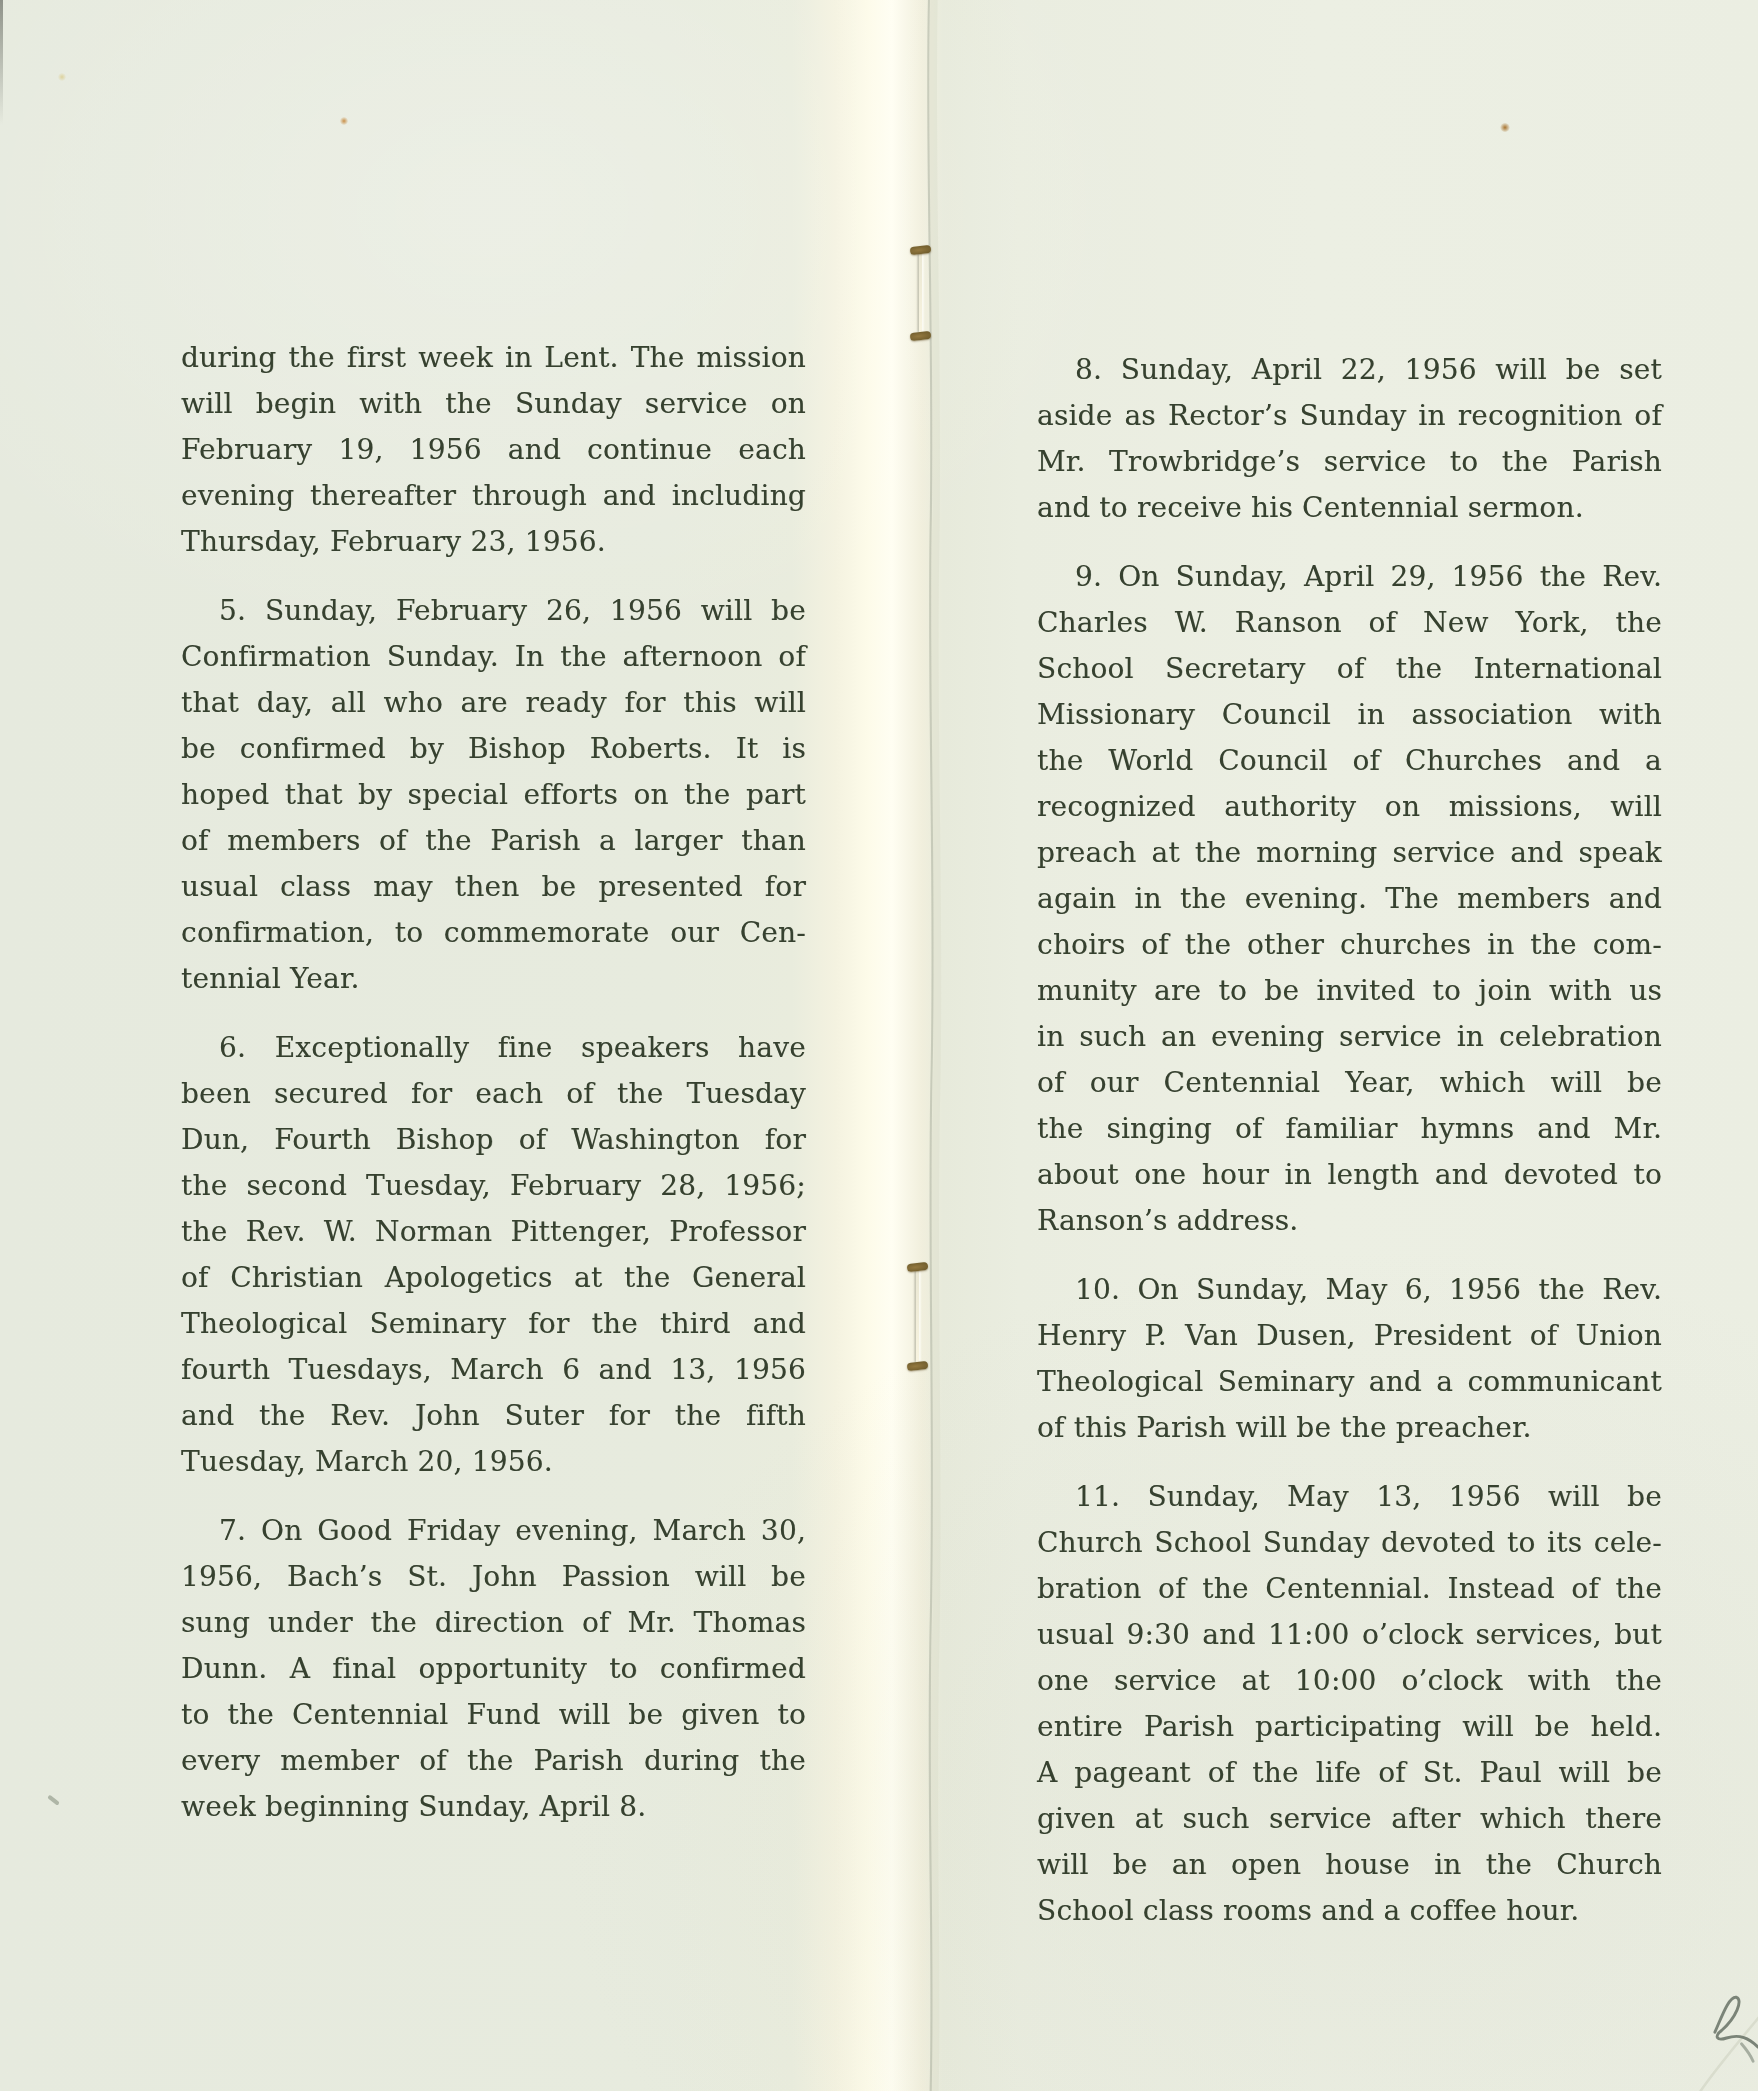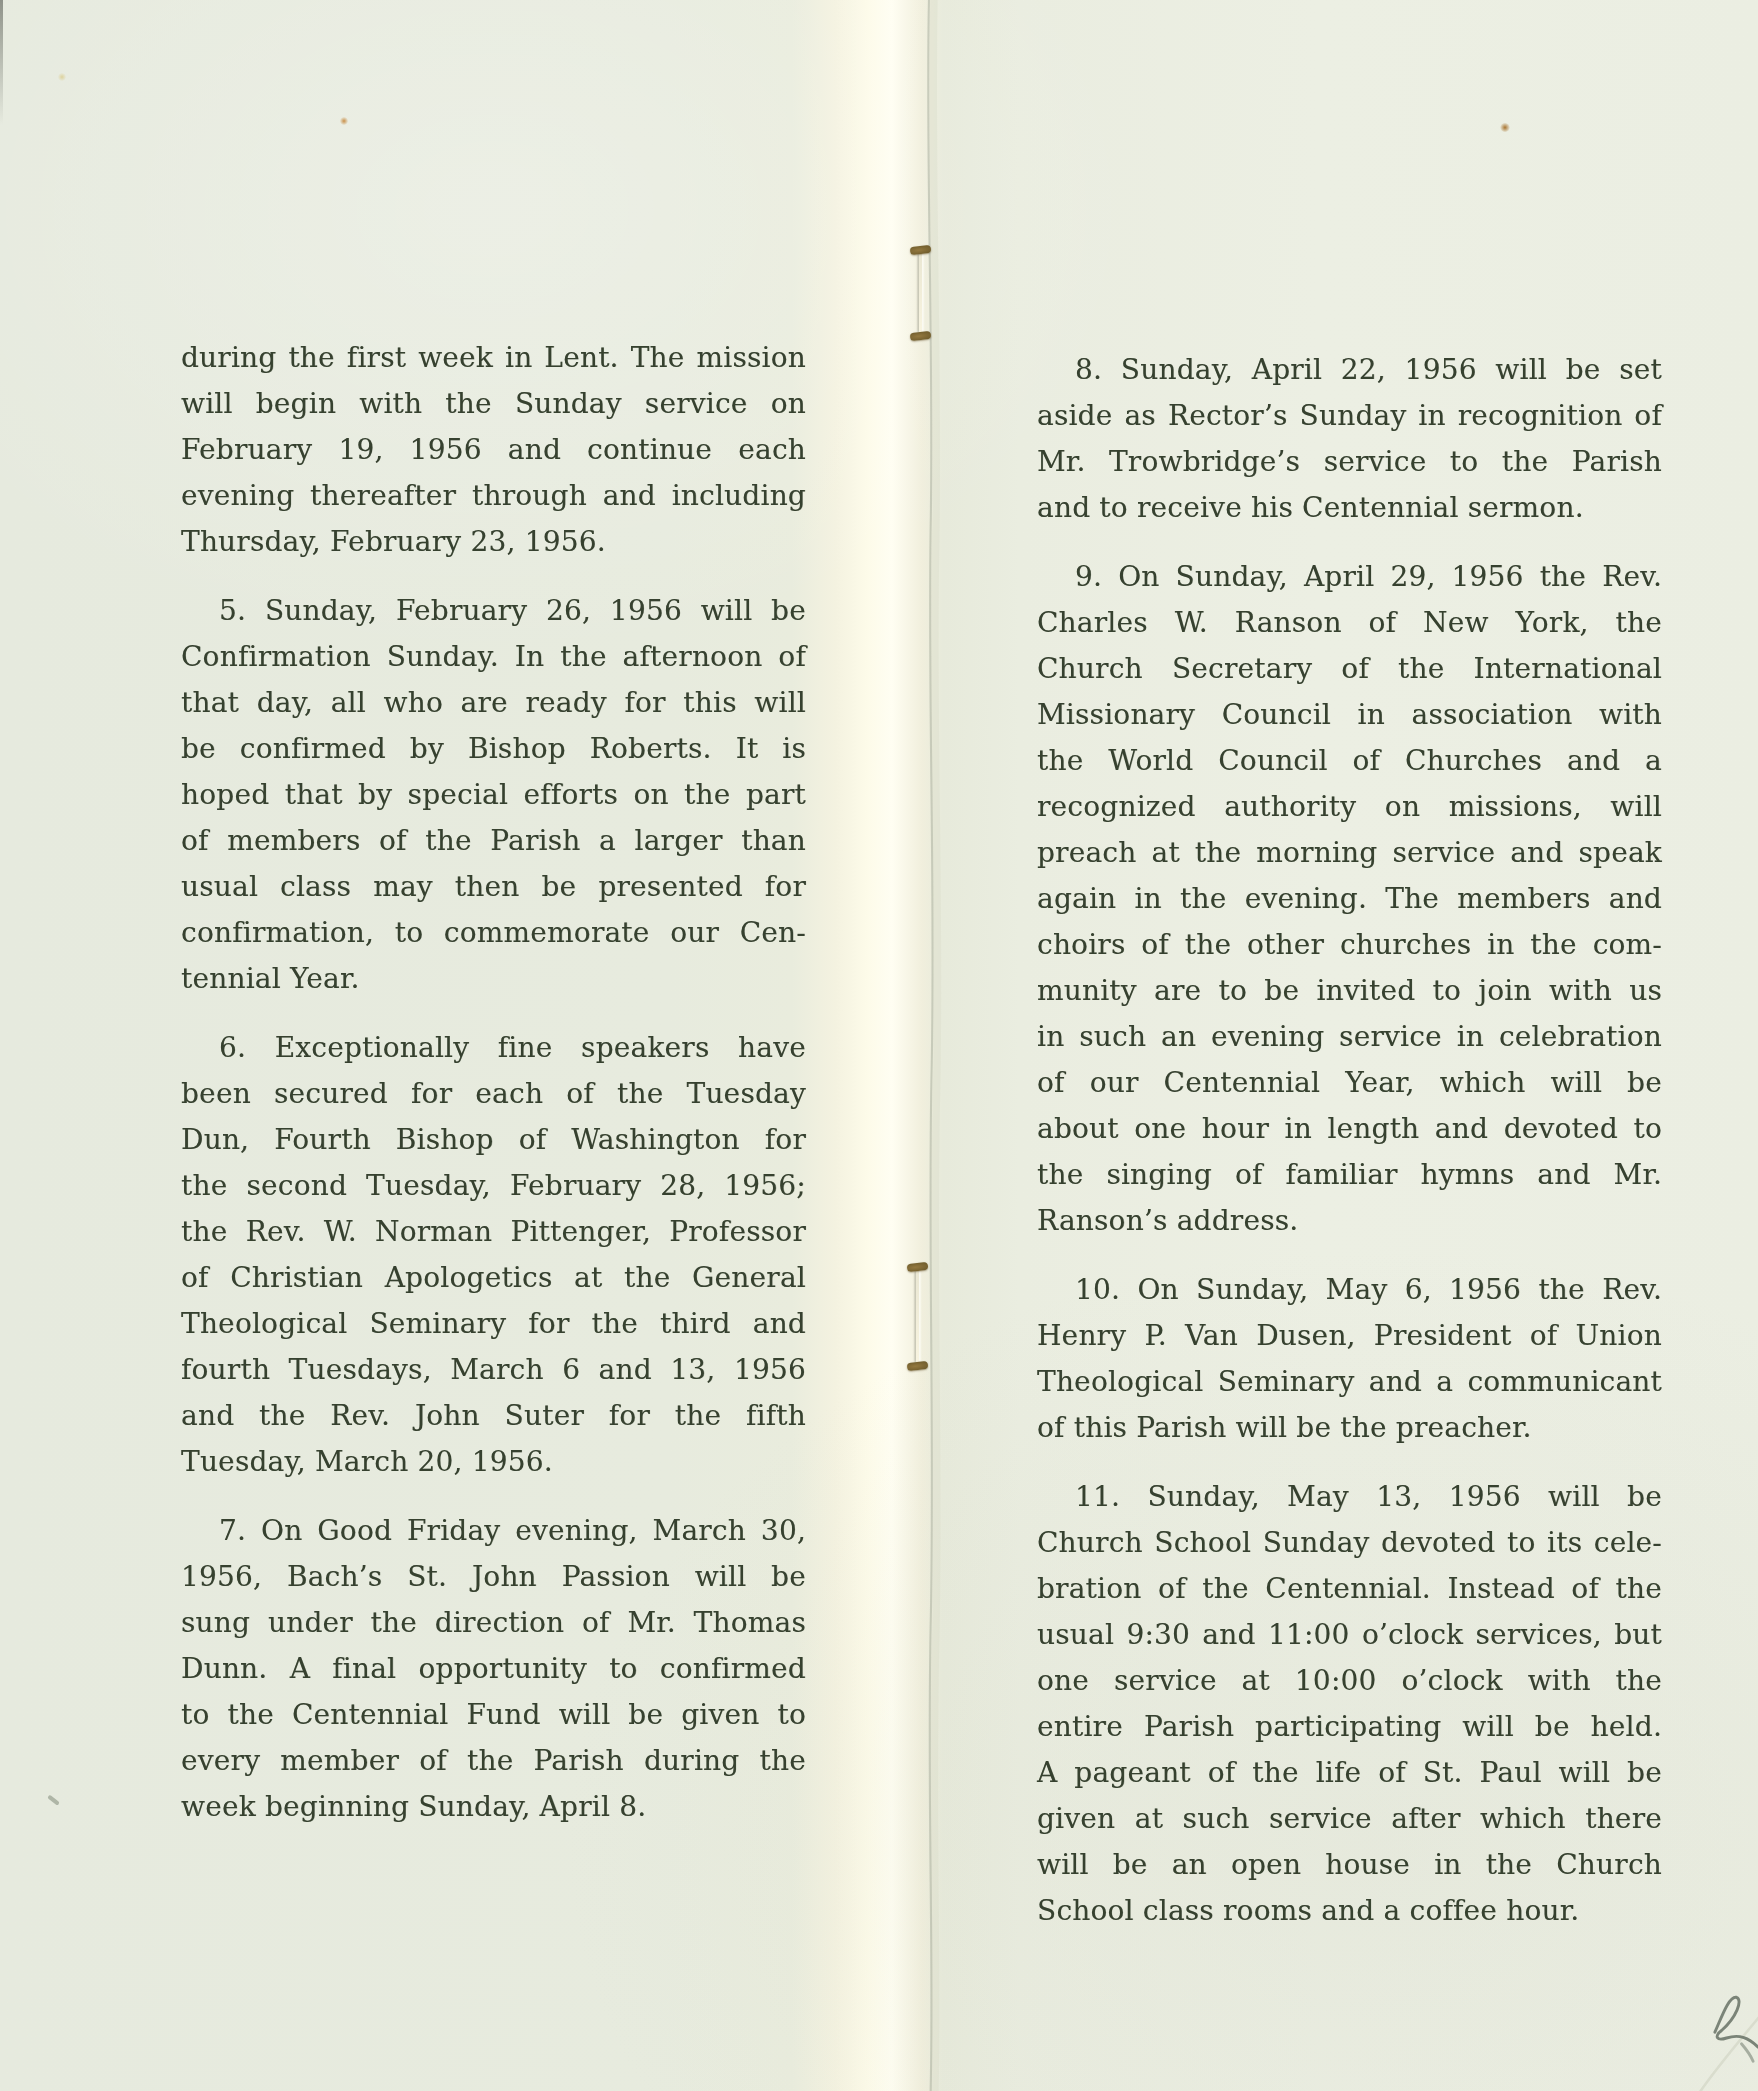--- a/index.html
+++ b/index.html
@@ -128,32 +128,32 @@
   <div class="textcol col-right">
       <div class="para indent">
         <div class="line">8. Sunday, April 22, 1956 will be set</div>
         <div class="line">aside as Rector’s Sunday in recognition of</div>
         <div class="line">Mr. Trowbridge’s service to the Parish</div>
         <div class="line last">and to receive his Centennial sermon.</div>
       </div>
       <div class="para indent">
         <div class="line">9. On Sunday, April 29, 1956 the Rev.</div>
         <div class="line">Charles W. Ranson of New York, the</div>
-        <div class="line">Church Secretary of the International</div>
+        <div class="line">School Secretary of the International</div>
         <div class="line">Missionary Council in association with</div>
         <div class="line">the World Council of Churches and a</div>
         <div class="line">recognized authority on missions, will</div>
         <div class="line">preach at the morning service and speak</div>
         <div class="line">again in the evening. The members and</div>
         <div class="line">choirs of the other churches in the com-</div>
         <div class="line">munity are to be invited to join with us</div>
         <div class="line">in such an evening service in celebration</div>
         <div class="line">of our Centennial Year, which will be</div>
+        <div class="line">the singing of familiar hymns and Mr.</div>
         <div class="line">about one hour in length and devoted to</div>
-        <div class="line">the singing of familiar hymns and Mr.</div>
         <div class="line last">Ranson’s address.</div>
       </div>
       <div class="para indent">
         <div class="line">10. On Sunday, May 6, 1956 the Rev.</div>
         <div class="line">Henry P. Van Dusen, President of Union</div>
         <div class="line">Theological Seminary and a communicant</div>
         <div class="line last">of this Parish will be the preacher.</div>
       </div>
       <div class="para indent">
         <div class="line">11. Sunday, May 13, 1956 will be</div>

